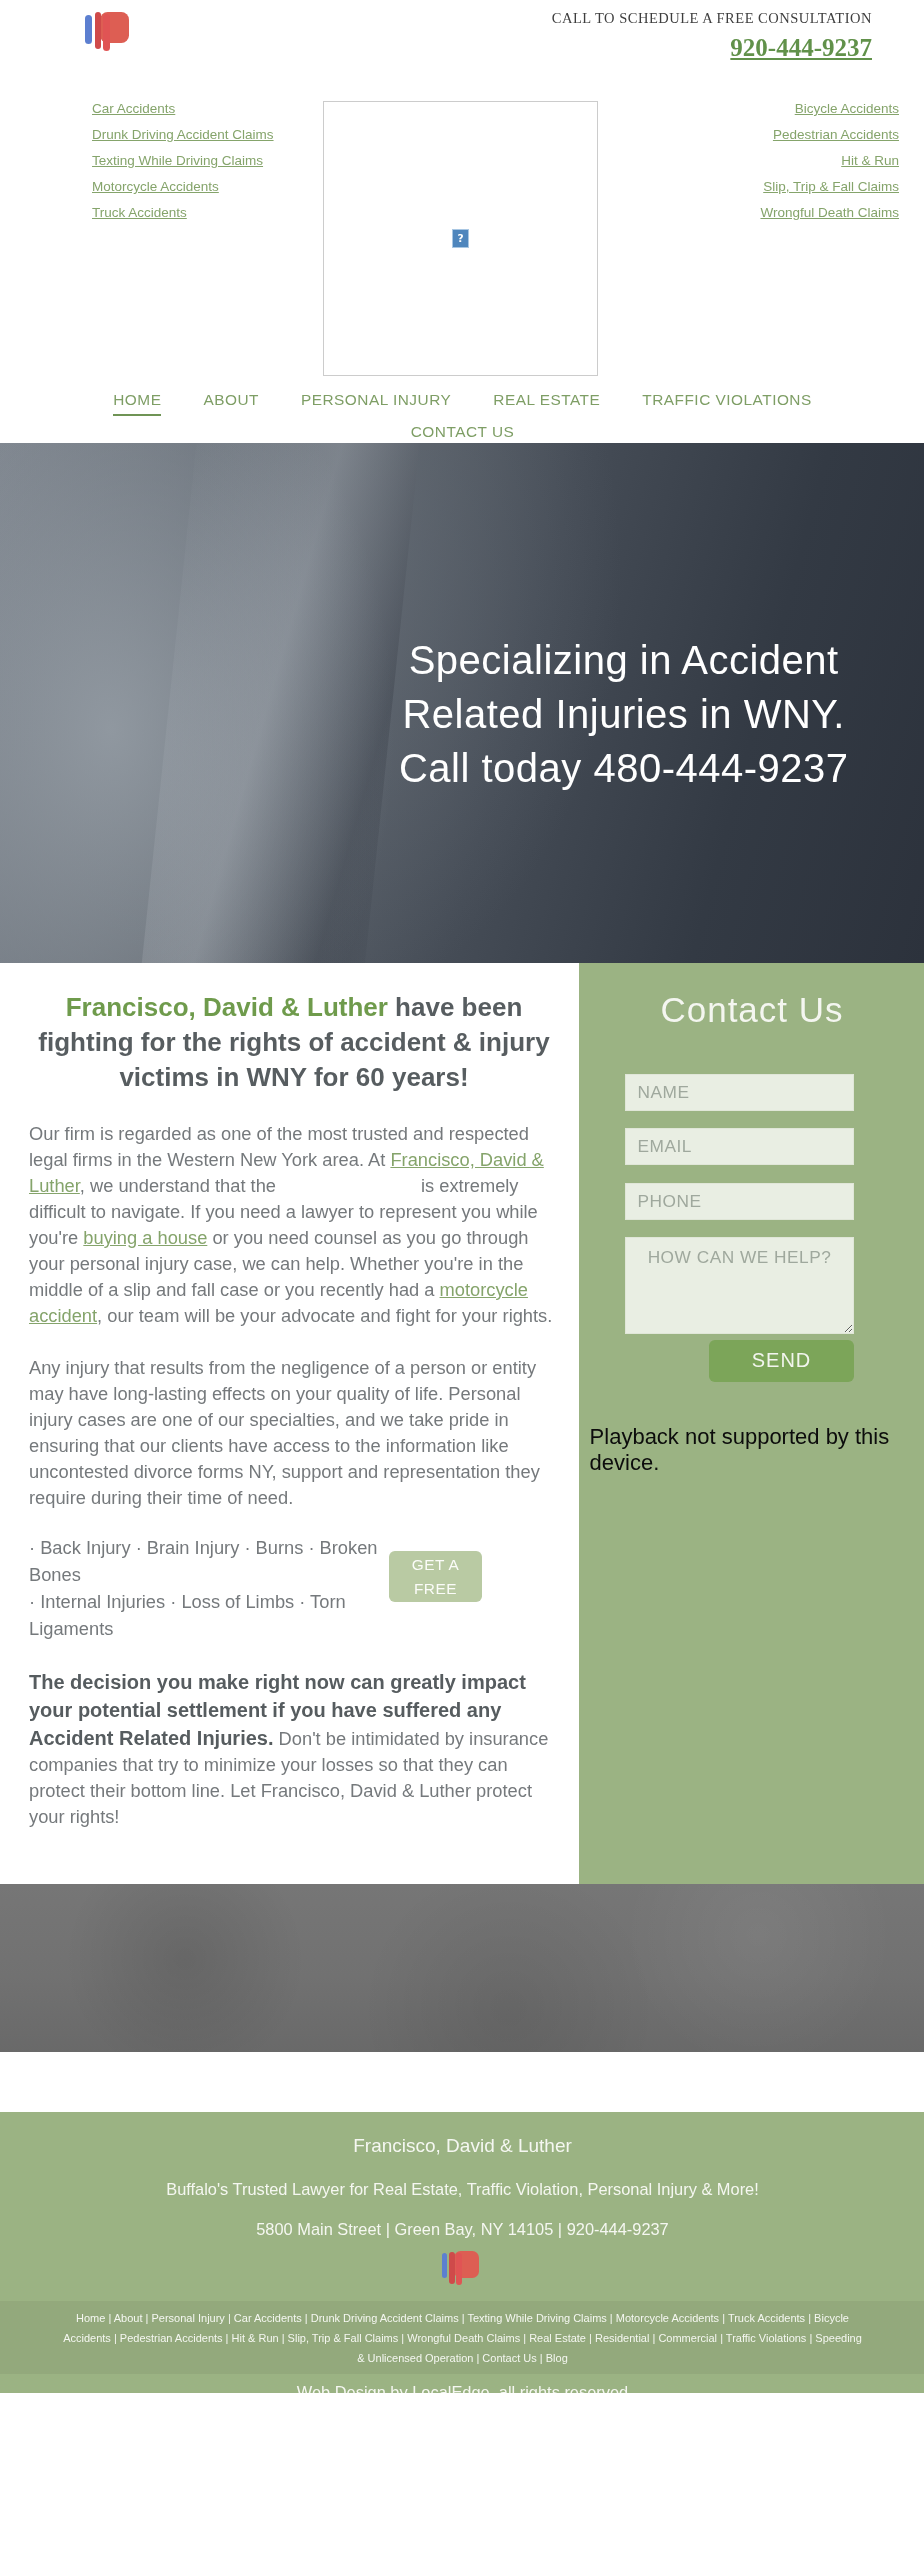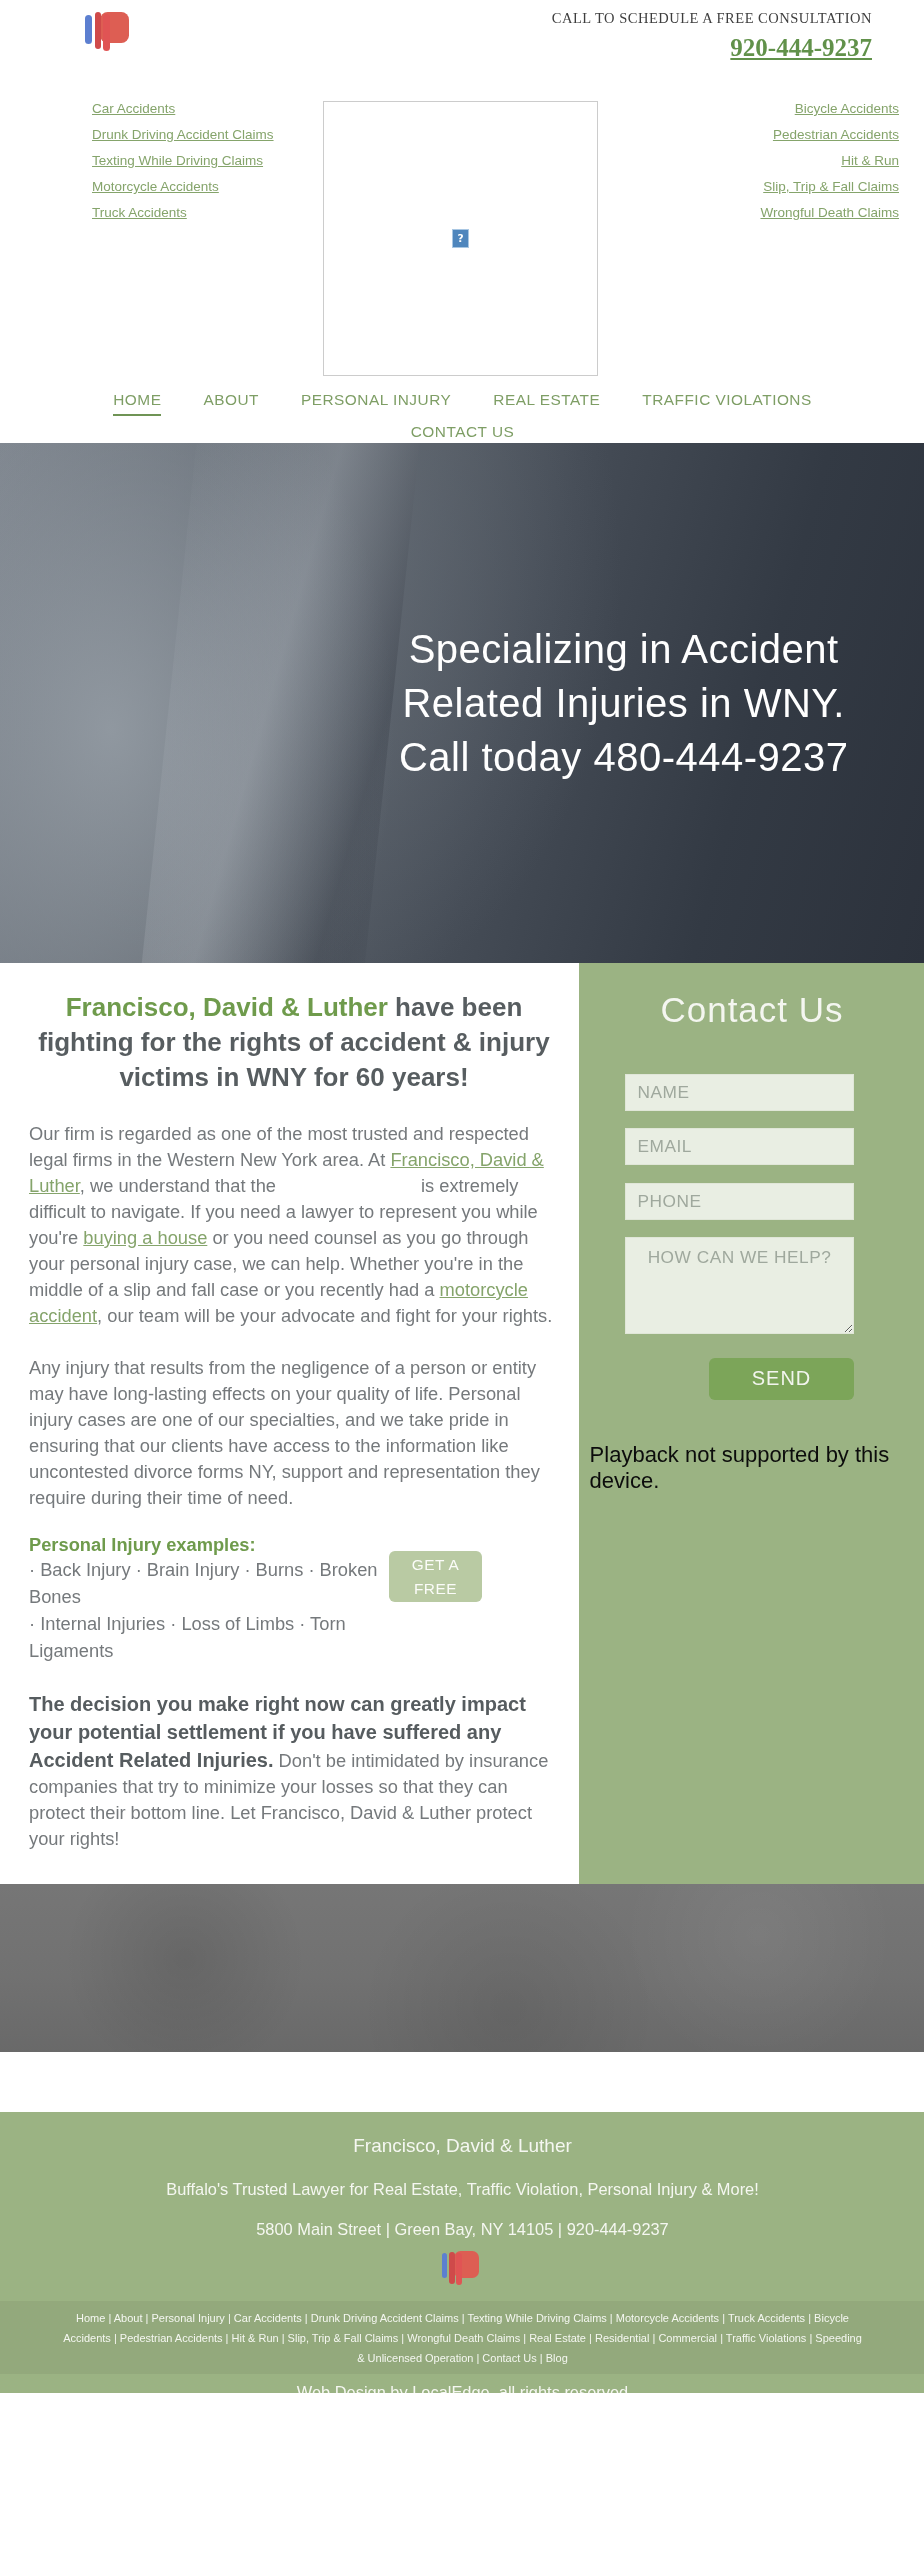--- a/index.html
+++ b/index.html
@@ -37,21 +37,21 @@
   
   .hero { position:relative; height:520px; overflow:hidden;
     background:
       radial-gradient(ellipse 405px 597px at 12% 55%, rgba(150,158,166,0.85), rgba(150,158,166,0) 70%),
       radial-gradient(ellipse 501px 674px at 32% 25%, rgba(110,118,128,0.55), rgba(110,118,128,0) 65%),
       linear-gradient(105deg, #7c838c 0%, #60676f 30%, #454c56 55%, #333a44 78%, #2c323c 100%);
   }
   .hero::before { content:""; position:absolute; left:18%; top:-10%; width:24%; height:130%;
     background:linear-gradient(100deg, rgba(255,255,255,0) 0%, rgba(200,205,212,0.25) 45%, rgba(40,45,55,0.25) 80%, rgba(40,45,55,0) 100%);
     transform:rotate(6deg); }
-  .hero-text { position:absolute; left:332px; right:9.6px; top:179px; text-align:center;
+  .hero-text { position:absolute; left:332px; right:9.6px; top:190px; text-align:center;
     color:#ffffff; font-size:40px; line-height:54px; font-weight:300; letter-spacing:0.5px; }
 
   
   .intro { height:183px; background:#fff; text-align:center; padding-top:15.4px; }
   .intro h2 { font-family:"Liberation Serif", serif; font-size:26px; font-weight:bold; color:#5d8747; }
   .services { display:flex; margin-top:37px; }
   .services a { flex:1; font-size:32px; font-weight:300; color:#a9bd92; }
   .intro hr { border:none; border-top:1.9px solid #8f8f8f; width:852px; margin:42px auto 0 auto; }
 
   
@@ -73,21 +73,21 @@
 
   
   .sidebar { width:346px; background:#9bb383; padding-top:27px; }
   .sidebar h2 { text-align:center; color:#f4f6f0; font-size:35px; font-weight:300; letter-spacing:1px; }
   .cform { width:229px; margin:44px 0 0 46px; display:flex; flex-direction:column; }
   .cform input, .cform textarea { width:229px; background:#e9eee3; border:1px solid #e0e6d8;
     font-family:"Liberation Sans", sans-serif; font-size:17.3px; color:#4c524d; padding:0 11.6px; }
   .cform input { height:37px; margin-bottom:17.3px; }
   .cform textarea { height:97px; padding-top:8.7px; resize:vertical;text-align:center; }
   .cform ::placeholder { color:#9fa89d; font-weight:300; letter-spacing:0.5px; opacity:1; }
-  .send-btn { margin:24px 0 0 auto; width:145px; height:42px; background:#7ca559; border:none; border-radius:5.8px;
+  .send-btn { margin:6px 0 0 auto; width:145px; height:42px; background:#7ca559; border:none; border-radius:5.8px;
     color:#f2f5ee; font-size:20px; letter-spacing:1px; font-family:"Liberation Sans", sans-serif; cursor:pointer; }
   .playback { margin:42px 0 0 10.6px; font-size:22px; color:#0c0c0c; }
 
   
   .texture { height:168px;
     background:
       radial-gradient(circle 173px at 20% 45%, rgba(0,0,0,0.10), rgba(0,0,0,0) 70%),
       radial-gradient(circle 212px at 55% 75%, rgba(0,0,0,0.08), rgba(0,0,0,0) 70%),
       radial-gradient(circle 193px at 82% 30%, rgba(255,255,255,0.06), rgba(255,255,255,0) 70%),
       linear-gradient(180deg, #767676 0%, #717171 55%, #696969 100%); }
@@ -164,21 +164,20 @@
     </div>
   </section>
 
 
   <section class="content">
     <div class="article">
       <h1 class="headline"><span class="hl">Francisco, David &amp; Luther</span><span> have been fighting for the rights of accident &amp; injury victims in WNY for 60 years!</span></h1>
       <p><span>Our firm is regarded as one of the most trusted and respected legal firms in the Western New York area. At </span><a href="#">Francisco, David &amp; Luther</a><span>, we understand that the</span><span class="inline-gap"></span><span>is extremely difficult to navigate. If you need a lawyer to represent you while you're </span><a href="#">buying a house</a><span> or you need counsel as you go through your personal injury case, we can help. Whether you're in the middle of a slip and fall case or you recently had a </span><a href="#">motorcycle accident</a><span>, our team will be your advocate and fight for your rights.</span></p>
       <p>Any injury that results from the negligence of a person or entity may have long-lasting effects on your quality of life. Personal injury cases are one of our specialties, and we take pride in ensuring that our clients have access to the information like uncontested divorce forms NY, support and representation they require during their time of need.</p>
       <div class="examples">
-        <h3>Personal Injury examples:</h3>
         <div class="line">· Back Injury · Brain Injury · Burns · Broken Bones</div>
         <div class="line">· Internal Injuries · Loss of Limbs · Torn Ligaments</div>
         <button class="cta-btn">GET A FREE</button>
       </div>
       <p class="decision"><strong>The decision you make right now can greatly impact your potential settlement if you have suffered any Accident Related Injuries.</strong><span> Don't be intimidated by insurance companies that try to minimize your losses so that they can protect their bottom line. Let Francisco, David &amp; Luther protect your rights!</span></p>
 
     </div>
 
     <aside class="sidebar">
       <h2>Contact Us</h2>

